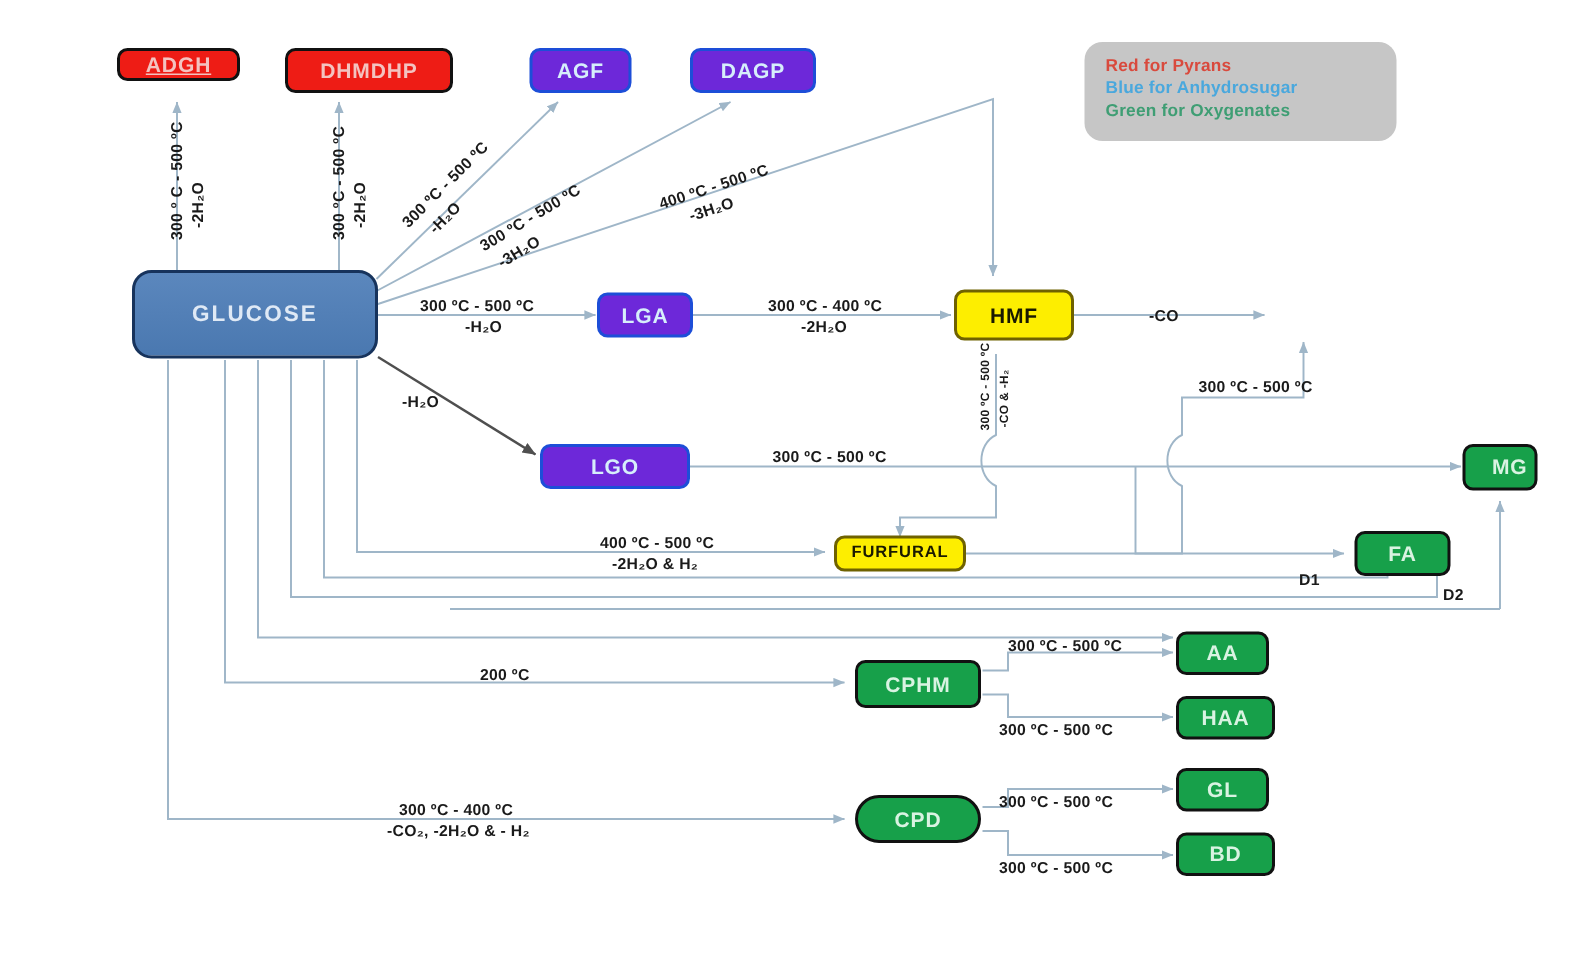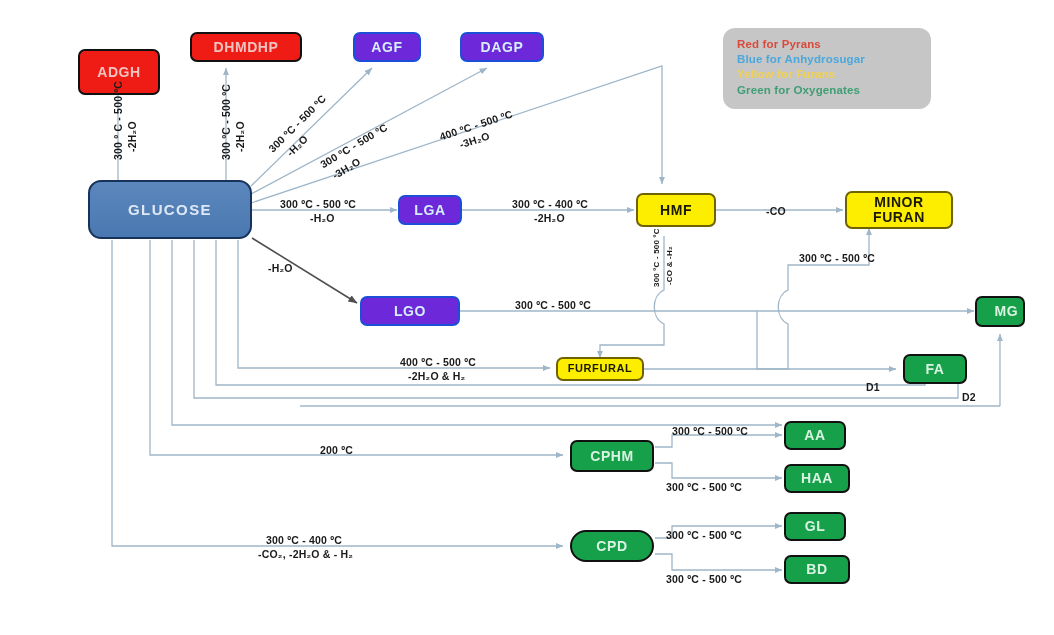--- a/index.html
+++ b/index.html
@@ -92,38 +92,34 @@
 
     <path class="wire" d="M655,447 L672,447 L672,435 L782,435" marker-end="url(#ah)"></path>
 
     <path class="wire" d="M655,463 L672,463 L672,478 L782,478" marker-end="url(#ah)"></path>
 
     <path class="wire" d="M655,538 L672,538 L672,526 L782,526" marker-end="url(#ah)"></path>
 
     <path class="wire" d="M655,554 L672,554 L672,570 L782,570" marker-end="url(#ah)"></path>
   </svg>
 
-  <div class="node red" style="left:78px;top:49px;width:82px;height:46px;">ADGH</div>
+  <div class="node red" style="left:78px;top:32px;width:82px;height:22px;text-decoration:underline;">ADGH</div>
 
   <div class="node red" style="left:190px;top:32px;width:112px;height:30px;">DHMDHP</div>
 
   <div class="node blue" style="left:353px;top:32px;width:68px;height:30px;">AGF</div>
 
   <div class="node blue" style="left:460px;top:32px;width:84px;height:30px;">DAGP</div>
 
   <div class="node glucose" style="left:88px;top:180px;width:164px;height:59px;">GLUCOSE</div>
 
   <div class="node blue" style="left:398px;top:195px;width:64px;height:30px;">LGA</div>
 
   <div class="node yellow" style="left:636px;top:193px;width:80px;height:34px;">HMF</div>
 
-  <div class="node yellow" style="left:845px;top:191px;width:108px;height:38px;flex-direction:column;">
-    <span>MINOR</span>
-    <span>FURAN</span>
-  </div>
 
   <div class="node blue" style="left:360px;top:296px;width:100px;height:30px;">LGO</div>
 
   <div class="node yellow" style="left:556px;top:357px;width:88px;height:24px;font-size:11px;">FURFURAL</div>
 
   <div class="node green" style="left:975px;top:296px;width:50px;height:31px;padding-left:13px;">MG</div>
 
   <div class="node green" style="left:903px;top:354px;width:64px;height:30px;">FA</div>
 
   <div class="node green" style="left:784px;top:421px;width:62px;height:29px;">AA</div>
@@ -134,21 +130,20 @@
 
   <div class="node green" style="left:784px;top:555px;width:66px;height:29px;">BD</div>
 
   <div class="node green" style="left:570px;top:440px;width:84px;height:32px;">CPHM</div>
 
   <div class="node green" style="left:570px;top:530px;width:84px;height:32px;border-radius:16px;">CPD</div>
 
   <div class="legend" style="left:723px;top:28px;width:180px;">
     <div class="lg-red">Red for Pyrans</div>
     <div class="lg-blue">Blue for Anhydrosugar</div>
-    <div class="lg-yellow">Yellow for Furans</div>
     <div class="lg-green">Green for Oxygenates</div>
   </div>
 
   <div class="lbl vert" style="left:112px;top:160px;transform:rotate(-90deg);">300 º C - 500 ºC</div>
   <div class="lbl vert" style="left:126px;top:152px;transform:rotate(-90deg);">-2H₂O</div>
 
   <div class="lbl vert" style="left:220px;top:160px;transform:rotate(-90deg);">300 ºC - 500 ºC</div>
   <div class="lbl vert" style="left:234px;top:152px;transform:rotate(-90deg);">-2H₂O</div>
 
   <div class="lbl vert" style="left:266px;top:146px;transform:rotate(-45deg);transform-origin:left top;">300 ºC - 500 ºC</div>

